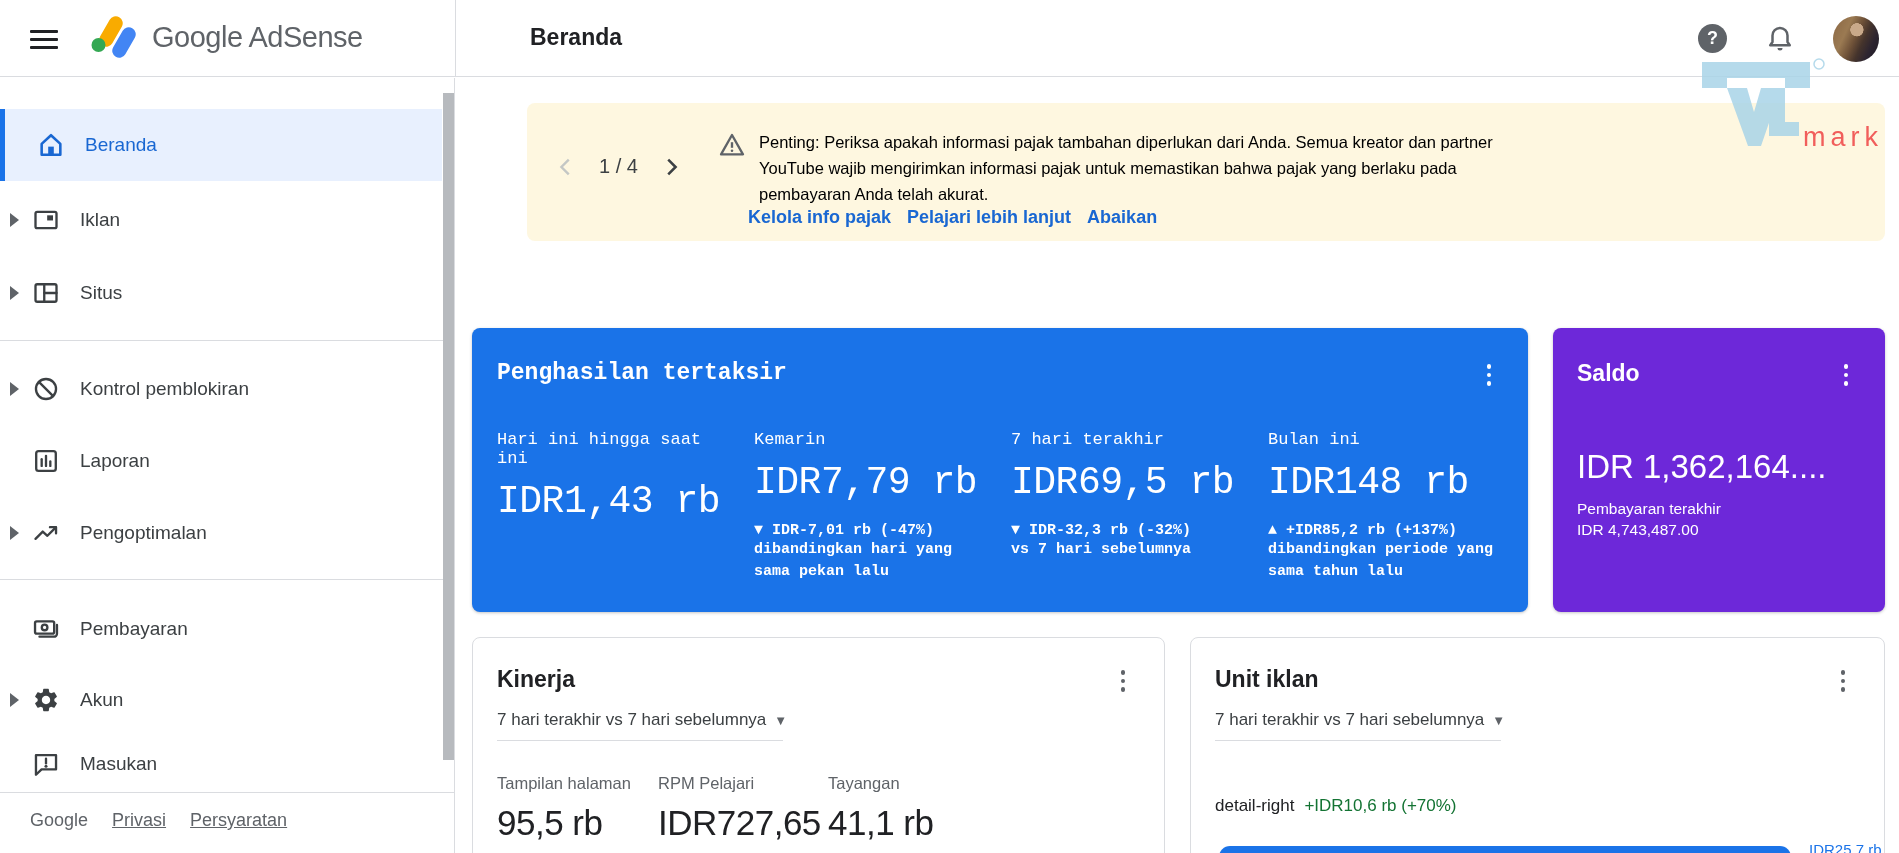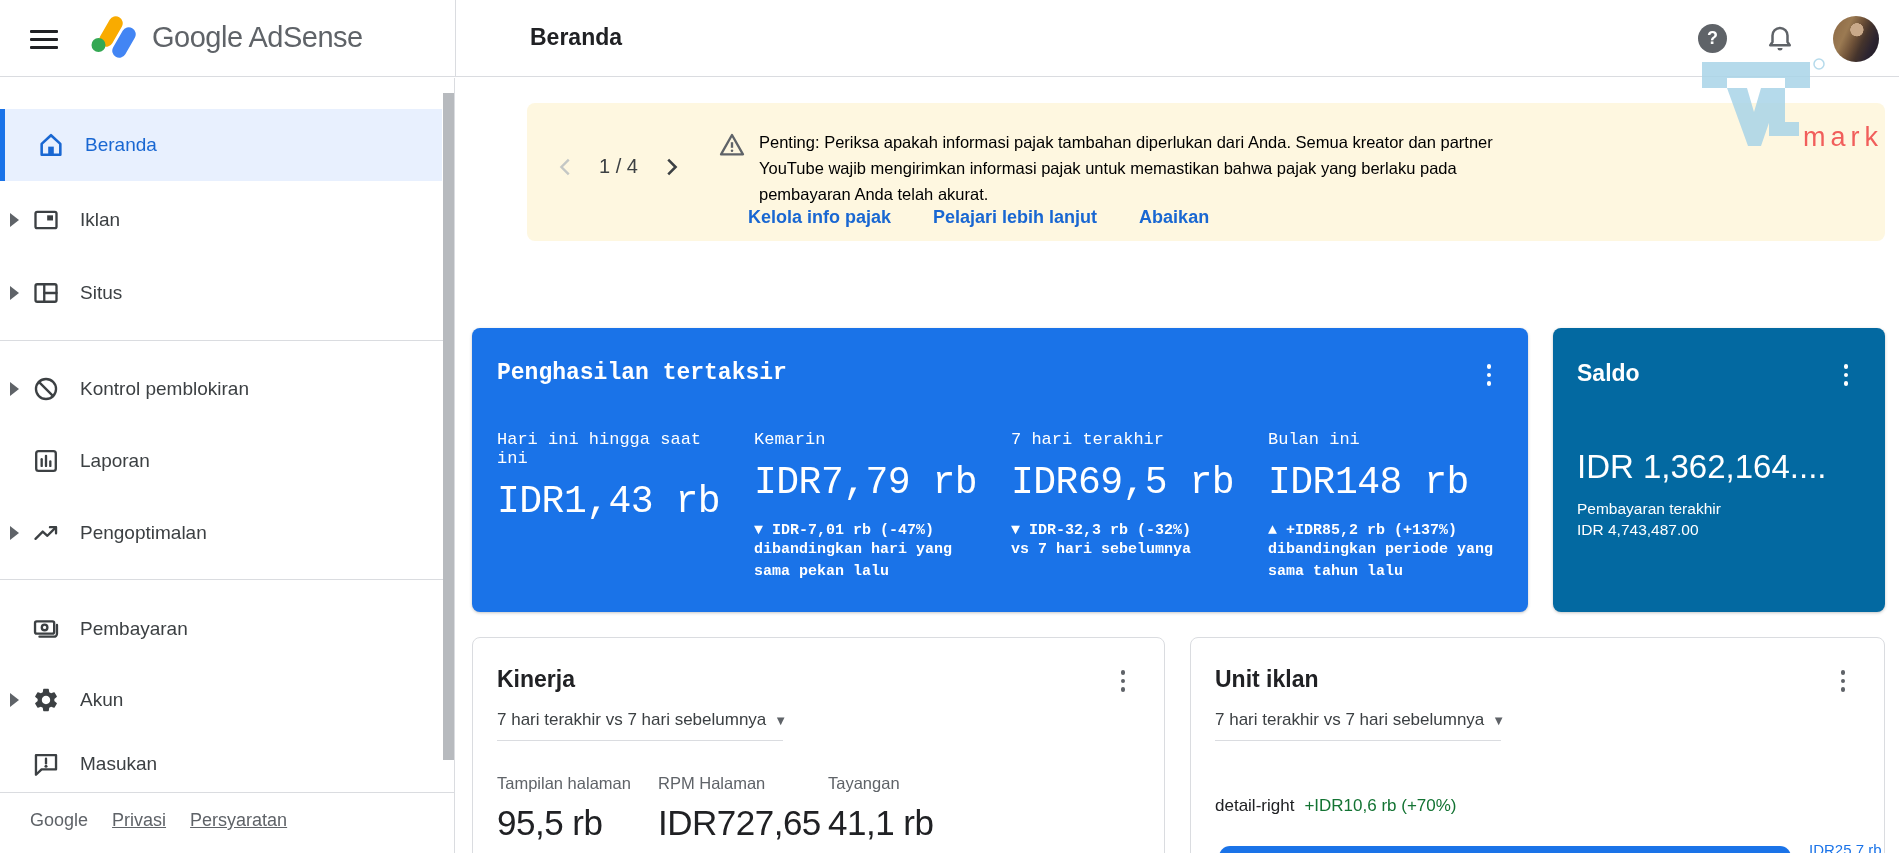--- a/index.html
+++ b/index.html
@@ -45,41 +45,41 @@
   
   .main { position:absolute; left:456px; top:78px; width:1443px; height:775px; background:#fff; }
 
   
   .banner { position:absolute; left:71px; top:25px; width:1358px; height:138px; background:#fef7e0; border-radius:8px; }
   .pager { position:absolute; left:28px; top:52px; display:flex; align-items:center; gap:22px; }
   .pager .chev { width:22px; height:22px; cursor:pointer; }
   .pager .count { font-size:20px; color:#3c4043; }
   .warn-icon { position:absolute; left:190px; top:28px; width:30px; height:28px; }
   .banner-text { position:absolute; left:232px; top:26px; width:740px; font-size:16.5px; line-height:26px; color:#000000; }
-  .banner-actions { position:absolute; left:221px; top:104px; display:flex; gap:42px; }
+  .banner-actions { position:absolute; left:221px; top:104px; display:flex; gap:16px; }
   .banner-actions a { font-size:18px; font-weight:bold; color:#1967d2; cursor:pointer; text-decoration:none; }
 
   
   .dots { position:absolute; top:36px; right:30px; width:18px; display:flex; flex-direction:column;
           align-items:center; gap:4px; cursor:pointer; }
   .dots i { width:4.5px; height:4.5px; border-radius:50%; background:#5f6368; }
   .dots.white i { background:#fff; }
 
   
   .card-earnings { position:absolute; left:16px; top:250px; width:1056px; height:284px; background:#1a73e8;
                    border-radius:8px; color:#fff; box-shadow:0 1px 3px rgba(60,64,67,.3);font-family:Liberation Mono, monospace; }
   .card-earnings .ctitle { position:absolute; left:25px; top:32px; font-size:23px; }
   .ecol { position:absolute; top:102px; width:235px; }
   .ecol .elabel { font-size:17px; margin-bottom:12px; }
   .ecol .evalue { font-size:38px; letter-spacing:-0.5px; white-space:nowrap; }
   .ecol .edelta { margin-top:18px; font-size:15px; font-weight:bold; }
   .ecol .enote  { font-size:15px; font-weight:bold; line-height:22px; }
 
   
-  .card-balance { position:absolute; left:1097px; top:250px; width:332px; height:284px; background:#0369a1;
+  .card-balance { position:absolute; left:1097px; top:250px; width:332px; height:284px; background:#6d28d9;
                   border-radius:8px; color:#fff; box-shadow:0 1px 3px rgba(60,64,67,.3); }
   .card-balance .ctitle { position:absolute; left:24px; top:32px; font-size:23px; }
   .card-balance .bvalue { position:absolute; left:24px; top:120px; font-size:33px; white-space:nowrap; }
   .card-balance .blabel { position:absolute; left:24px; top:172px; font-size:15.5px; }
   .card-balance .blast  { position:absolute; left:24px; top:193px; font-size:15.5px; }
 
   
   .wcard { position:absolute; top:559px; background:#fff; border:1px solid #dadce0; border-radius:8px; height:320px; }
   .card-perf { left:16px; width:693px; }
   .card-adunits { left:734px; width:695px; }
@@ -315,21 +315,21 @@
         <span>7 hari terakhir vs 7 hari sebelumnya</span>
         <span class="arrow">▼</span>
       </div>
       <div class="range-underline"></div>
 
       <div class="metric" style="left:24px">
         <div class="mlab">Tampilan halaman</div>
         <div class="mval">95,5 rb</div>
       </div>
       <div class="metric" style="left:185px">
-        <div class="mlab">RPM Halaman</div>
+        <div class="mlab">RPM Pelajari</div>
         <div class="mval">IDR727,65</div>
       </div>
       <div class="metric" style="left:355px">
         <div class="mlab">Tayangan</div>
         <div class="mval">41,1 rb</div>
       </div>
     </section>
 
     <section class="wcard card-adunits">
       <h2 class="ctitle">Unit iklan</h2>

